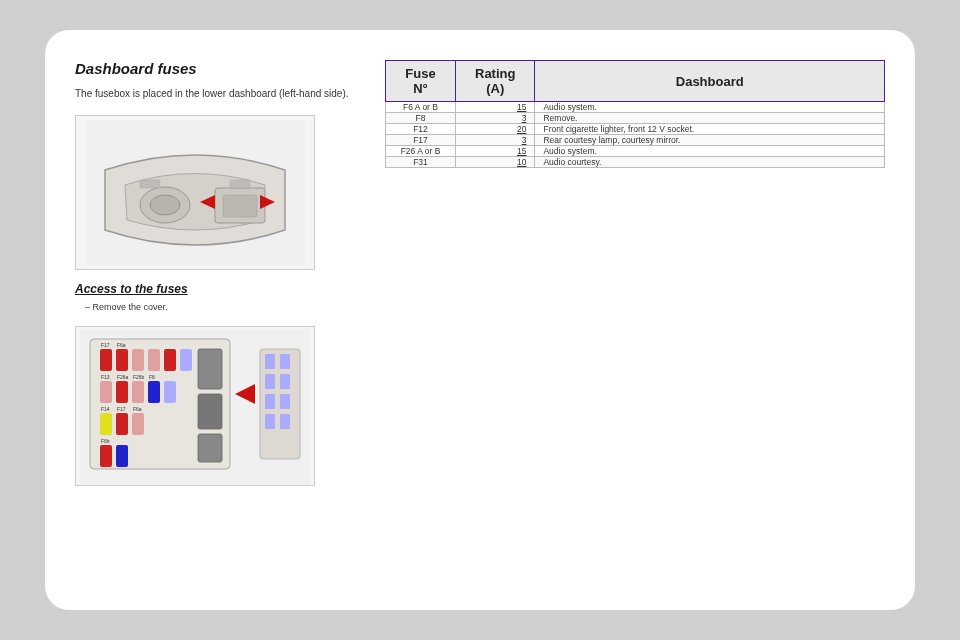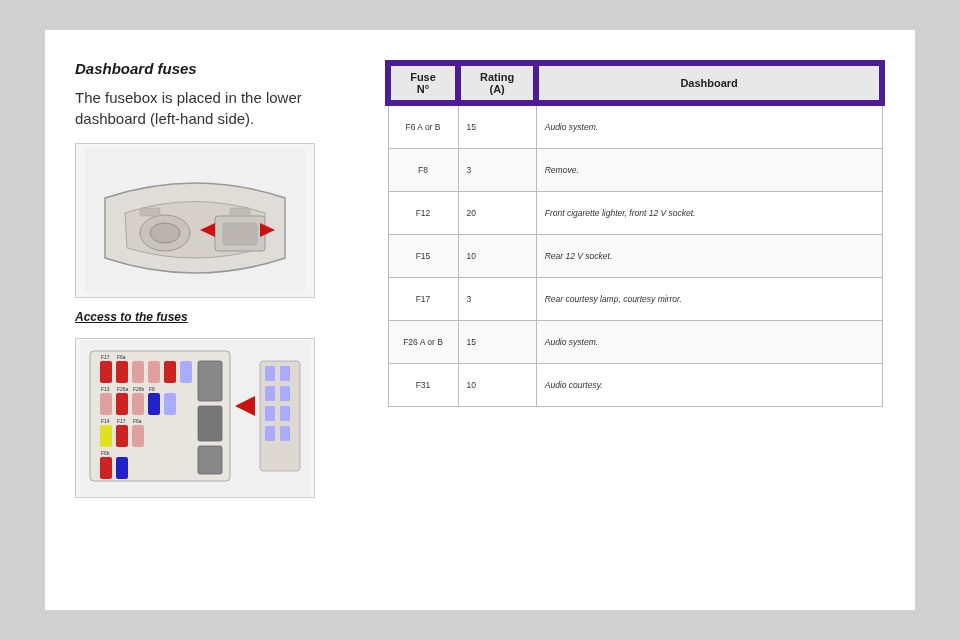--- a/index.html
+++ b/index.html
@@ -14,37 +14,38 @@
     .page {
       width: 870px;
       height: 580px;
       background: #ffffff;
       position: absolute;
       top: 30px;
       left: 45px;
       padding: 30px 30px 20px 30px;
       display: flex;
       gap: 30px;
+      border-radius: 24px;
     }
     .left-column {
       width: 280px;
       flex-shrink: 0;
     }
     .right-column {
       flex: 1;
     }
     .section-title {
       font-size: 15px;
       font-weight: bold;
       color: #1a1a1a;
       margin-bottom: 10px;
       font-style: italic;
     }
     .section-desc {
-      font-size: 15px;
+      font-size: 10px;
       color: #333;
       margin-bottom: 14px;
       line-height: 1.4;
     }
     .access-title {
       font-size: 12px;
       font-weight: bold;
       color: #1a1a1a;
       margin-bottom: 6px;
       font-style: italic;
@@ -73,43 +74,43 @@
     }
 
     
     .fuse-table {
       width: 100%;
       border-collapse: collapse;
       font-size: 8.5px;
     }
     .fuse-table th {
       background: #e8e8e8;
-      border: 6px solid #4c1d95;
+      border: 1px solid #4c1d95;
       padding: 5px 19px;
       text-align: center;
-      font-size: 11px;
+      font-size: 13px;
       font-weight: bold;
       color: #222;
     }
     .fuse-table td {
       border: 1px solid #bbb;
-      padding: 16px 8px;
+      padding: 0 8px;
       color: #333;
     }
     .fuse-table td:first-child {
       text-align: center;
       width: 70px;
     }
     .fuse-table td:nth-child(2) {
-      text-align: left;
+      text-align: right;
       width: 60px;
+      text-decoration: underline;
     }
     .fuse-table td:nth-child(3) {
       text-align: left;
-      font-style: italic;
     }
     .fuse-table tr:nth-child(even) td {
       background: #f9f9f9;
     }
     .fuse-table tr:nth-child(odd) td {
       background: #ffffff;
     }
 
     
     .dashboard-img {
@@ -151,20 +152,21 @@
 
         <polygon points="115,82 130,75 130,89" fill="#cc1111"></polygon>
         <polygon points="190,82 175,75 175,89" fill="#cc1111"></polygon>
 
         <rect x="55" y="60" width="20" height="8" rx="1" fill="#c0bbb4" stroke="#aaa" stroke-width="0.5"></rect>
         <rect x="145" y="60" width="20" height="8" rx="1" fill="#c0bbb4" stroke="#aaa" stroke-width="0.5"></rect>
       </svg>
     </div>
 
     <div class="access-title">Access to the fuses</div>
+    <div class="access-item">Remove the cover.</div>
 
     <div class="fuse-diagram">
       <svg width="230" height="155" viewBox="0 0 230 155">
         <rect width="230" height="155" fill="#f0f0f0"></rect>
 
         <rect x="10" y="10" width="140" height="130" rx="4" fill="#e8e4de" stroke="#aaa" stroke-width="1"></rect>
 
         <rect x="20" y="20" width="12" height="22" rx="2" fill="#cc2222"></rect>
         <rect x="36" y="20" width="12" height="22" rx="2" fill="#cc2222"></rect>
         <rect x="52" y="20" width="12" height="22" rx="2" fill="#e0a0a0"></rect>
@@ -235,25 +237,20 @@
             <td>F8</td>
             <td>3</td>
             <td>Remove.</td>
           </tr>
           <tr>
             <td>F12</td>
             <td>20</td>
             <td>Front cigarette lighter, front 12 V socket.</td>
           </tr>
           <tr>
-            <td>F15</td>
-            <td>10</td>
-            <td>Rear 12 V socket.</td>
-          </tr>
-          <tr>
             <td>F17</td>
             <td>3</td>
             <td>Rear courtesy lamp, courtesy mirror.</td>
           </tr>
           <tr>
             <td>F26 A or B</td>
             <td>15</td>
             <td>Audio system.</td>
           </tr>
           <tr>

